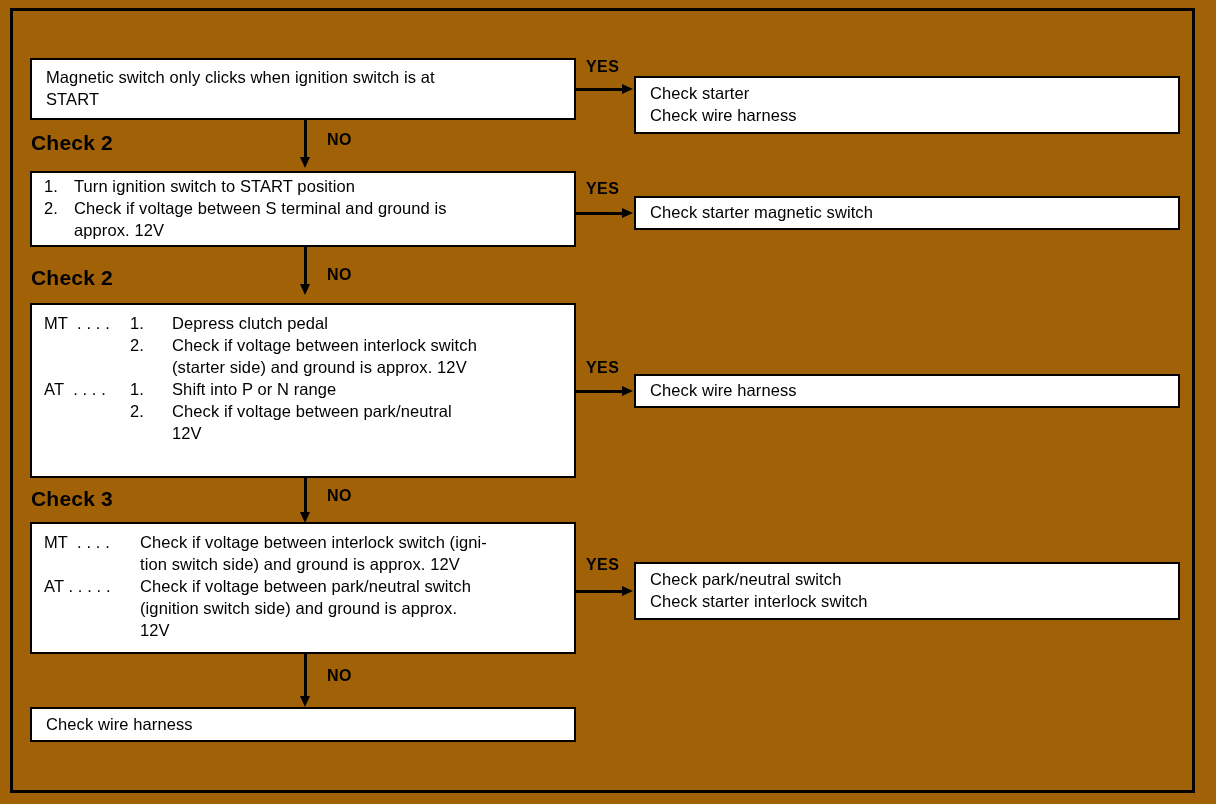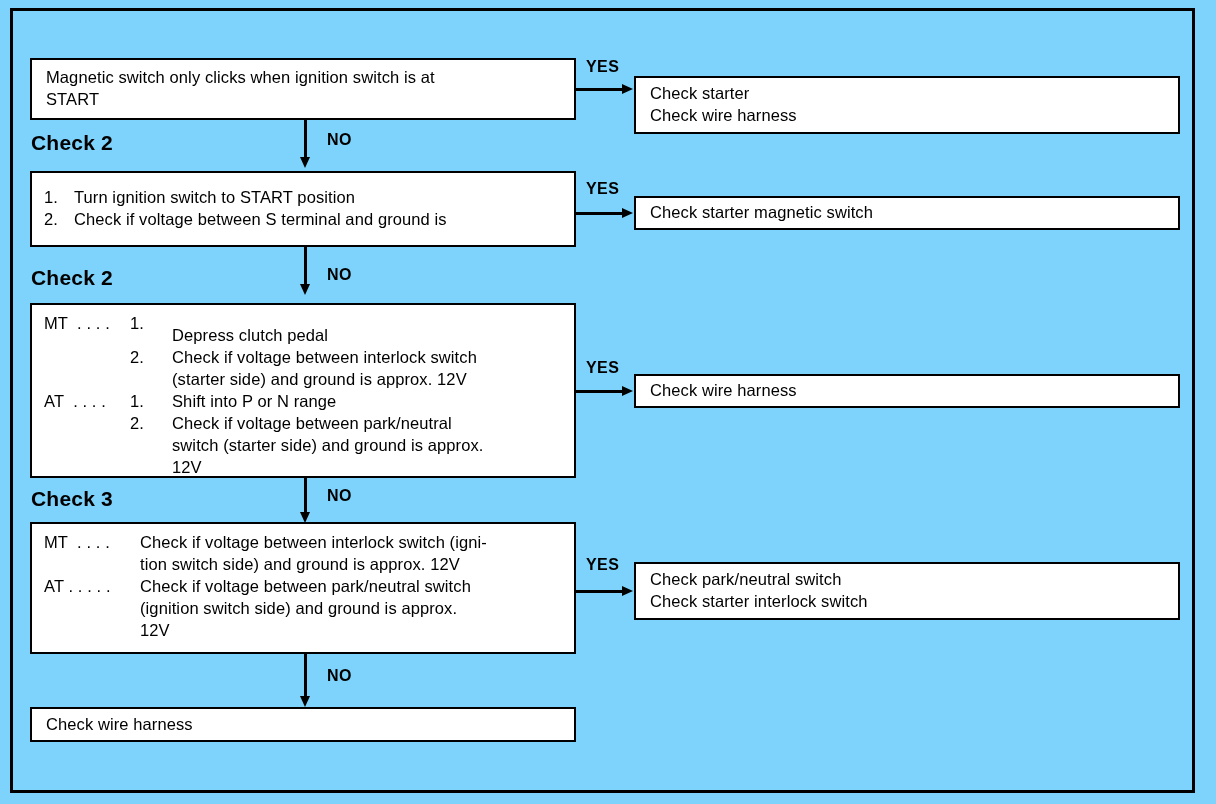--- a/index.html
+++ b/index.html
@@ -11,21 +11,21 @@
     width: 1216px;
     height: 804px;
     font-family: "Liberation Sans", sans-serif;
     color: #000000;
     overflow: hidden;
   }
   #canvas {
     position: relative;
     width: 1216px;
     height: 804px;
-    background: #7dd3fc;
+    background: #a16207;
   }
   
   .outer-frame {
     position: absolute;
     left: 10px;
     top: 8px;
     width: 1185px;
     height: 785px;
     border: 3px solid #000;
     box-sizing: border-box;
@@ -138,20 +138,21 @@
 
   <div class="box" style="left:30px; top:171px; width:546px; height:76px; padding-left:12px;">
     <div class="grid-line">
       <span class="lab">1.</span>
       <span class="bodytxt" style="padding-left:16px;">Turn ignition switch to START position</span>
     </div>
     <div class="grid-line">
       <span class="lab">2.</span>
       <span class="bodytxt" style="padding-left:16px;">
         <span class="line" style="display:block;">Check if voltage between S terminal and ground is</span>
+        <span class="line" style="display:block;">approx. 12V</span>
       </span>
     </div>
   </div>
 
   <div class="flow-label" style="left:586px; top:180px;">YES</div>
   <div class="hline" style="left:576px; top:212px; width:48px;"></div>
   <div class="arrow-right" style="left:622px; top:207.5px;"></div>
 
   <div class="box" style="left:634px; top:196px; width:546px; height:34px;">
     <div class="line">Check starter magnetic switch</div>
@@ -160,41 +161,40 @@
   <div class="vline" style="left:304px; top:247px; height:40px;"></div>
   <div class="arrow-down" style="left:299.5px; top:284px;"></div>
   <div class="flow-label" style="left:327px; top:266px;">NO</div>
 
   <div class="check-label" style="left:31px; top:266px;">Check 2</div>
 
   <div class="box" style="left:30px; top:303px; width:546px; height:175px; padding:8px 12px 8px 12px; justify-content:flex-start;">
     <div class="grid-line">
       <span class="lab" style="width:86px;">MT  . . . .</span>
       <span class="lab" style="width:22px;">1.</span>
-      <span class="bodytxt" style="padding-left:20px;margin-top:12px;">Depress clutch pedal</span>
+      <span class="bodytxt" style="padding-left:20px;">Depress clutch pedal</span>
     </div>
     <div class="grid-line">
       <span class="lab" style="width:86px;">&nbsp;</span>
       <span class="lab" style="width:22px;">2.</span>
       <span class="bodytxt" style="padding-left:20px;">
         <span class="line" style="display:block;">Check if voltage between interlock switch</span>
         <span class="line" style="display:block;">(starter side) and ground is approx. 12V</span>
       </span>
     </div>
     <div class="grid-line">
       <span class="lab" style="width:86px;">AT  . . . .</span>
       <span class="lab" style="width:22px;">1.</span>
       <span class="bodytxt" style="padding-left:20px;">Shift into P or N range</span>
     </div>
     <div class="grid-line">
       <span class="lab" style="width:86px;">&nbsp;</span>
       <span class="lab" style="width:22px;">2.</span>
       <span class="bodytxt" style="padding-left:20px;">
         <span class="jst full" style="display:block;">Check if voltage between park/neutral</span>
-        <span class="line" style="display:block;">switch (starter side) and ground is approx.</span>
         <span class="line" style="display:block;">12V</span>
       </span>
     </div>
   </div>
 
   <div class="flow-label" style="left:586px; top:359px;">YES</div>
   <div class="hline" style="left:576px; top:390px; width:48px;"></div>
   <div class="arrow-right" style="left:622px; top:385.5px;"></div>
 
   <div class="box" style="left:634px; top:374px; width:546px; height:34px;">

